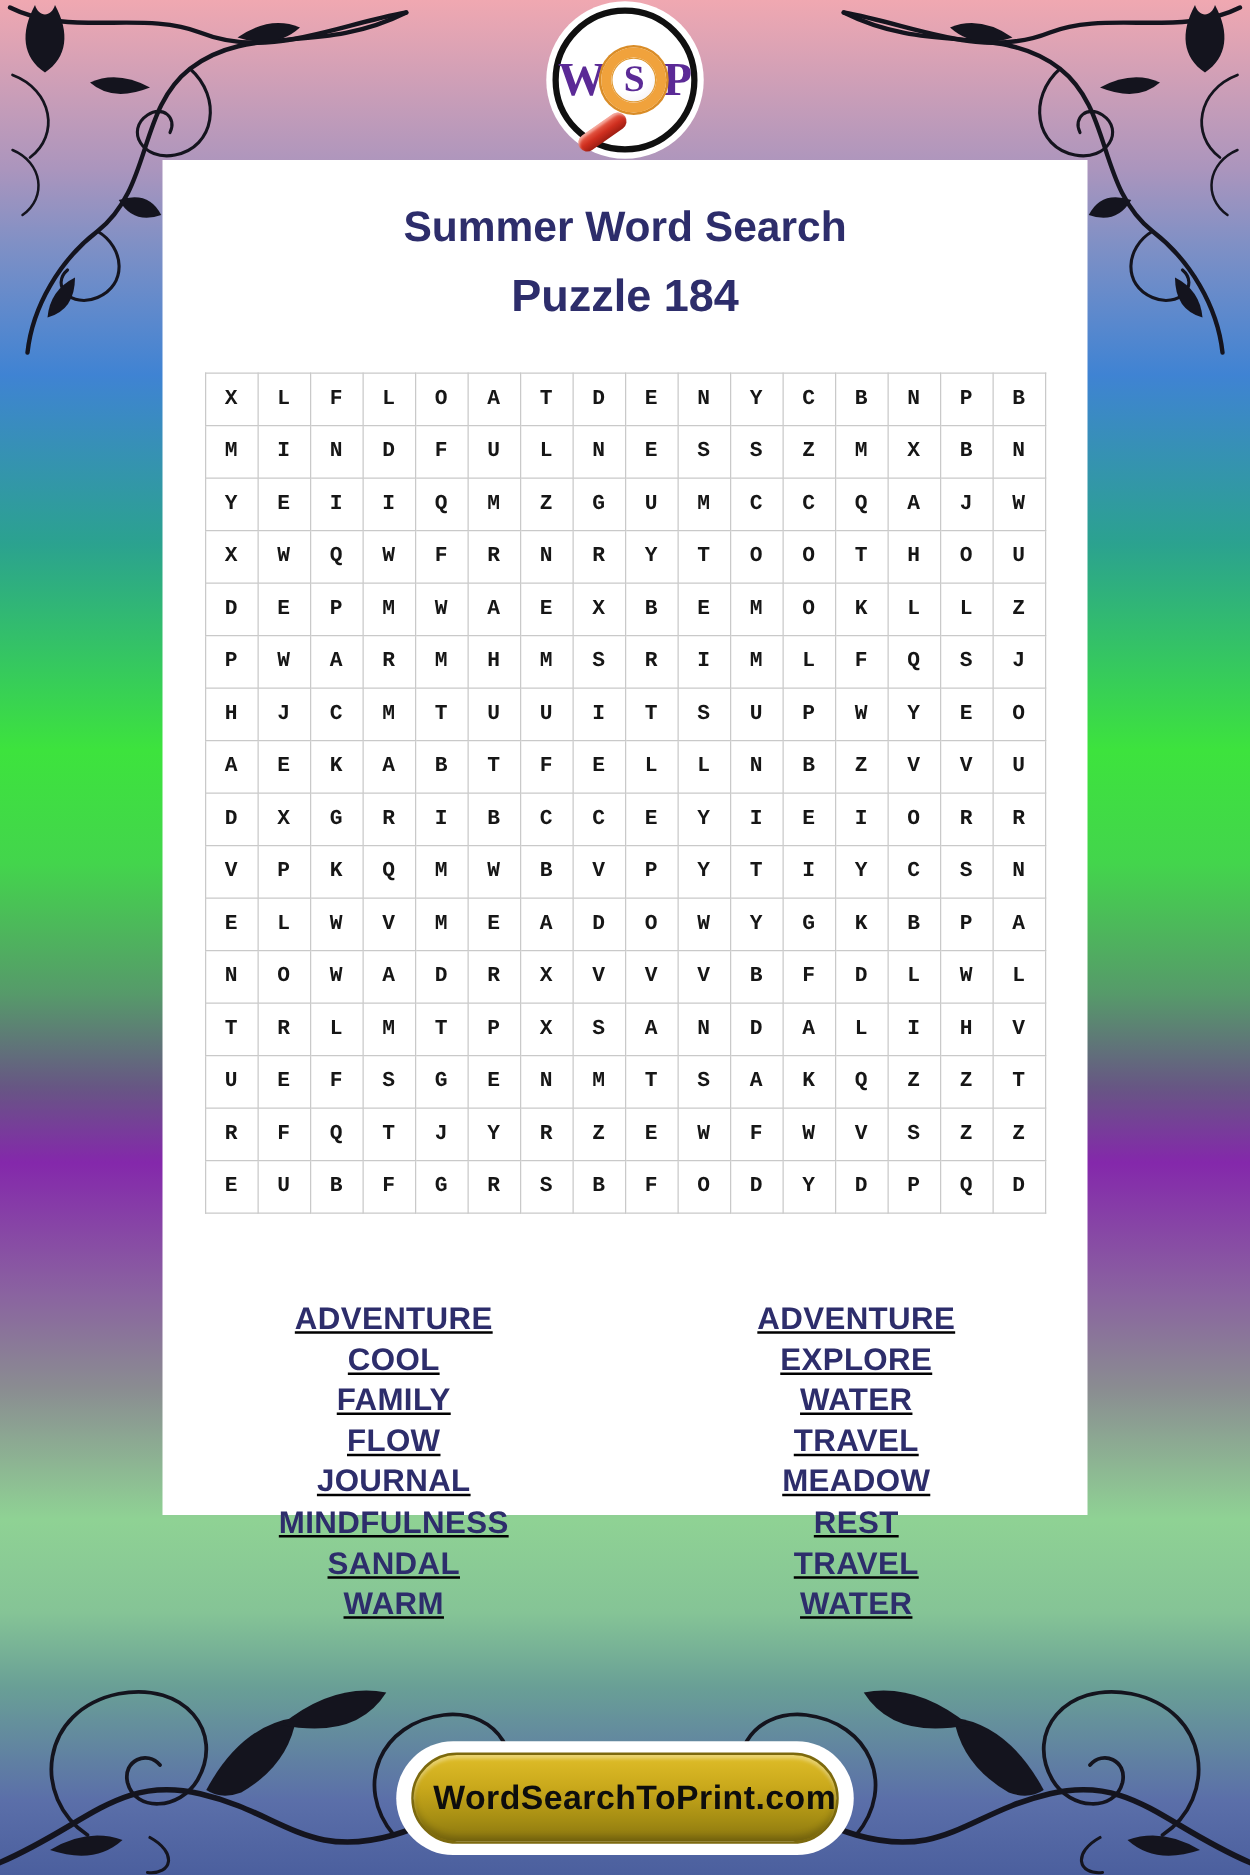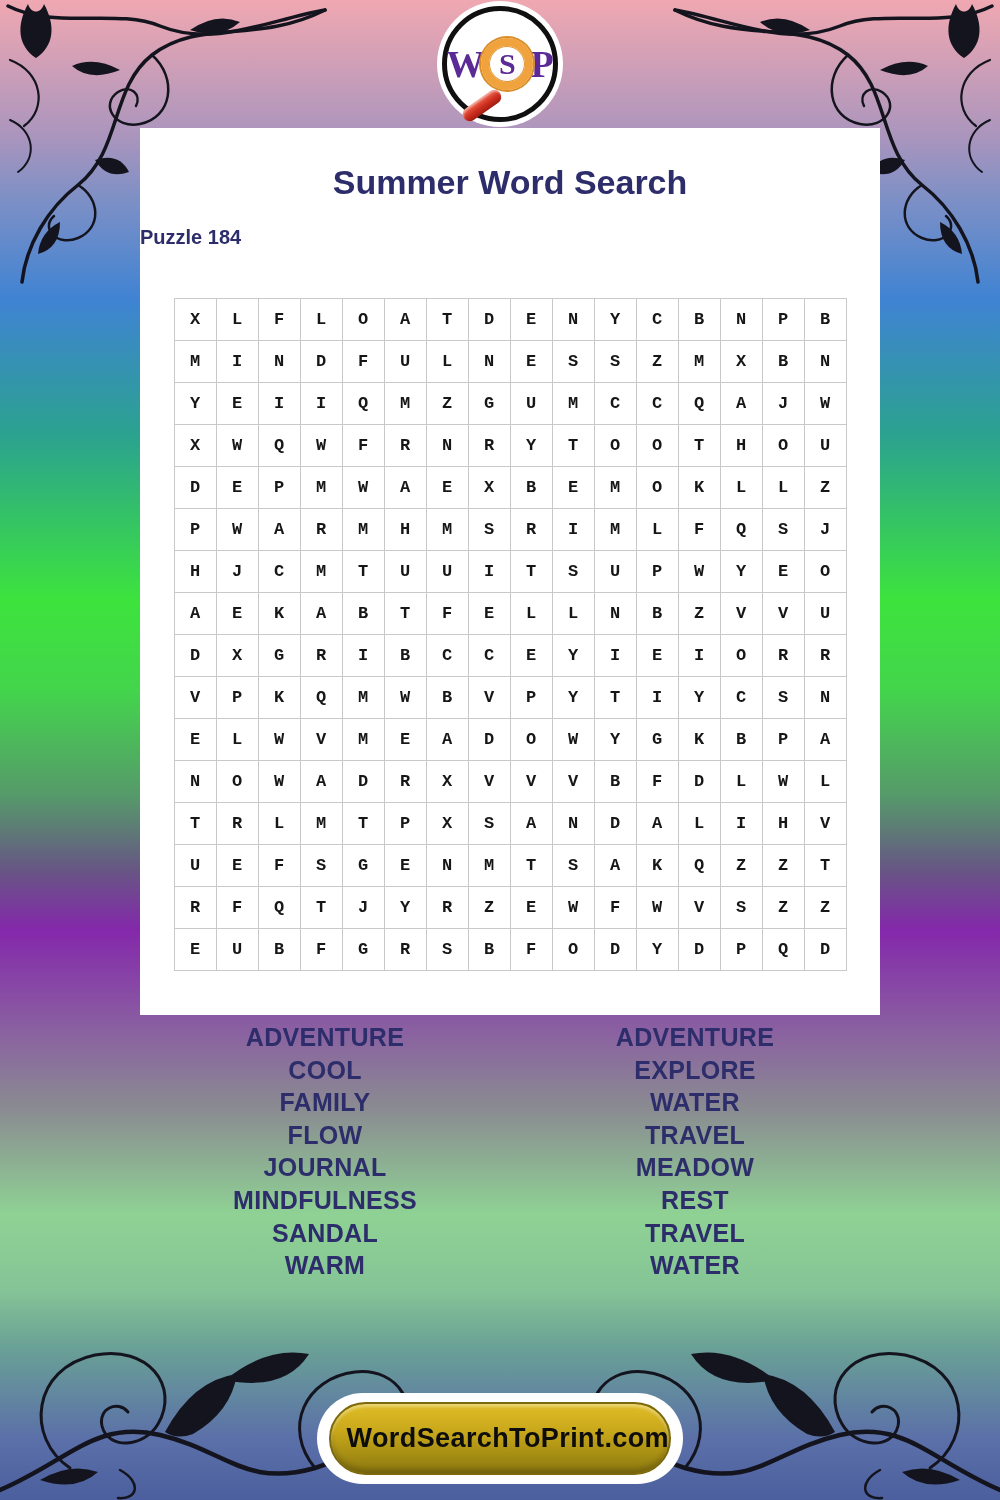--- a/index.html
+++ b/index.html
@@ -28,21 +28,21 @@
       #5b6fa9 96%,
       #4b5f9e 100%);
   }
   .corner{position:absolute;pointer-events:none;}
   .corner.tl{left:0;top:0;}
   .corner.tr{right:0;top:0;transform:scaleX(-1);}
   .corner.bl{left:0;bottom:0;}
   .corner.br{right:0;bottom:0;transform:scaleX(-1);}
 
   .card{
-    position:absolute;left:140px;top:128px;width:740px;height:887px;
+    position:absolute;left:130px;top:128px;width:740px;height:1084px;
     background:#ffffff;
   }
 
   
   .logo-badge{
     position:absolute;left:50%;top:6px;transform:translateX(-50%);
     width:106px;height:106px;border-radius:50%;
     background:#ffffff;border:5px solid #101010;
     box-shadow:0 0 0 5px #ffffff;
     display:flex;align-items:center;justify-content:center;
@@ -67,36 +67,36 @@
     box-shadow:0 0 0 2px #d98c27, inset 0 0 0 1px #e09a33;
     display:flex;align-items:center;justify-content:center;
   }
   .mag-lens .logo-letter{font-size:30px;}
 
   .title{
     margin:34px 0 0 0;text-align:center;
     font-size:34px;font-weight:bold;color:#2d2d6b;line-height:40px;
   }
   .subtitle{
-    margin:18px 0 0 0;text-align:left;
-    font-size:20px;font-weight:bold;color:#2d2d6b;line-height:34px;
+    margin:18px 0 0 0;text-align:center;
+    font-size:36px;font-weight:bold;color:#2d2d6b;line-height:34px;
   }
 
   table.grid{
     border-collapse:collapse;margin:44px auto 0 auto;background:#ffffff;
   }
   table.grid td{
     width:41px;height:41px;padding:0;border:1px solid #c9c9c9;
     text-align:center;vertical-align:middle;
     font-family:"Liberation Mono", monospace;font-weight:bold;
     font-size:17px;color:#161616;
   }
 
   .word-list{
-    display:flex;margin-top:50px;
+    display:flex;margin-top:68px;text-decoration:underline;
   }
   .word-col{flex:1;display:flex;flex-direction:column;align-items:center;}
   .word-item{
     font-size:25px;font-weight:bold;color:#2d2d6b;line-height:32.6px;
     letter-spacing:.3px;
   }
 
   .footer-pill{
     position:absolute;left:50%;top:1393px;transform:translateX(-50%);
     width:366px;height:91px;border-radius:46px;background:#ffffff;

